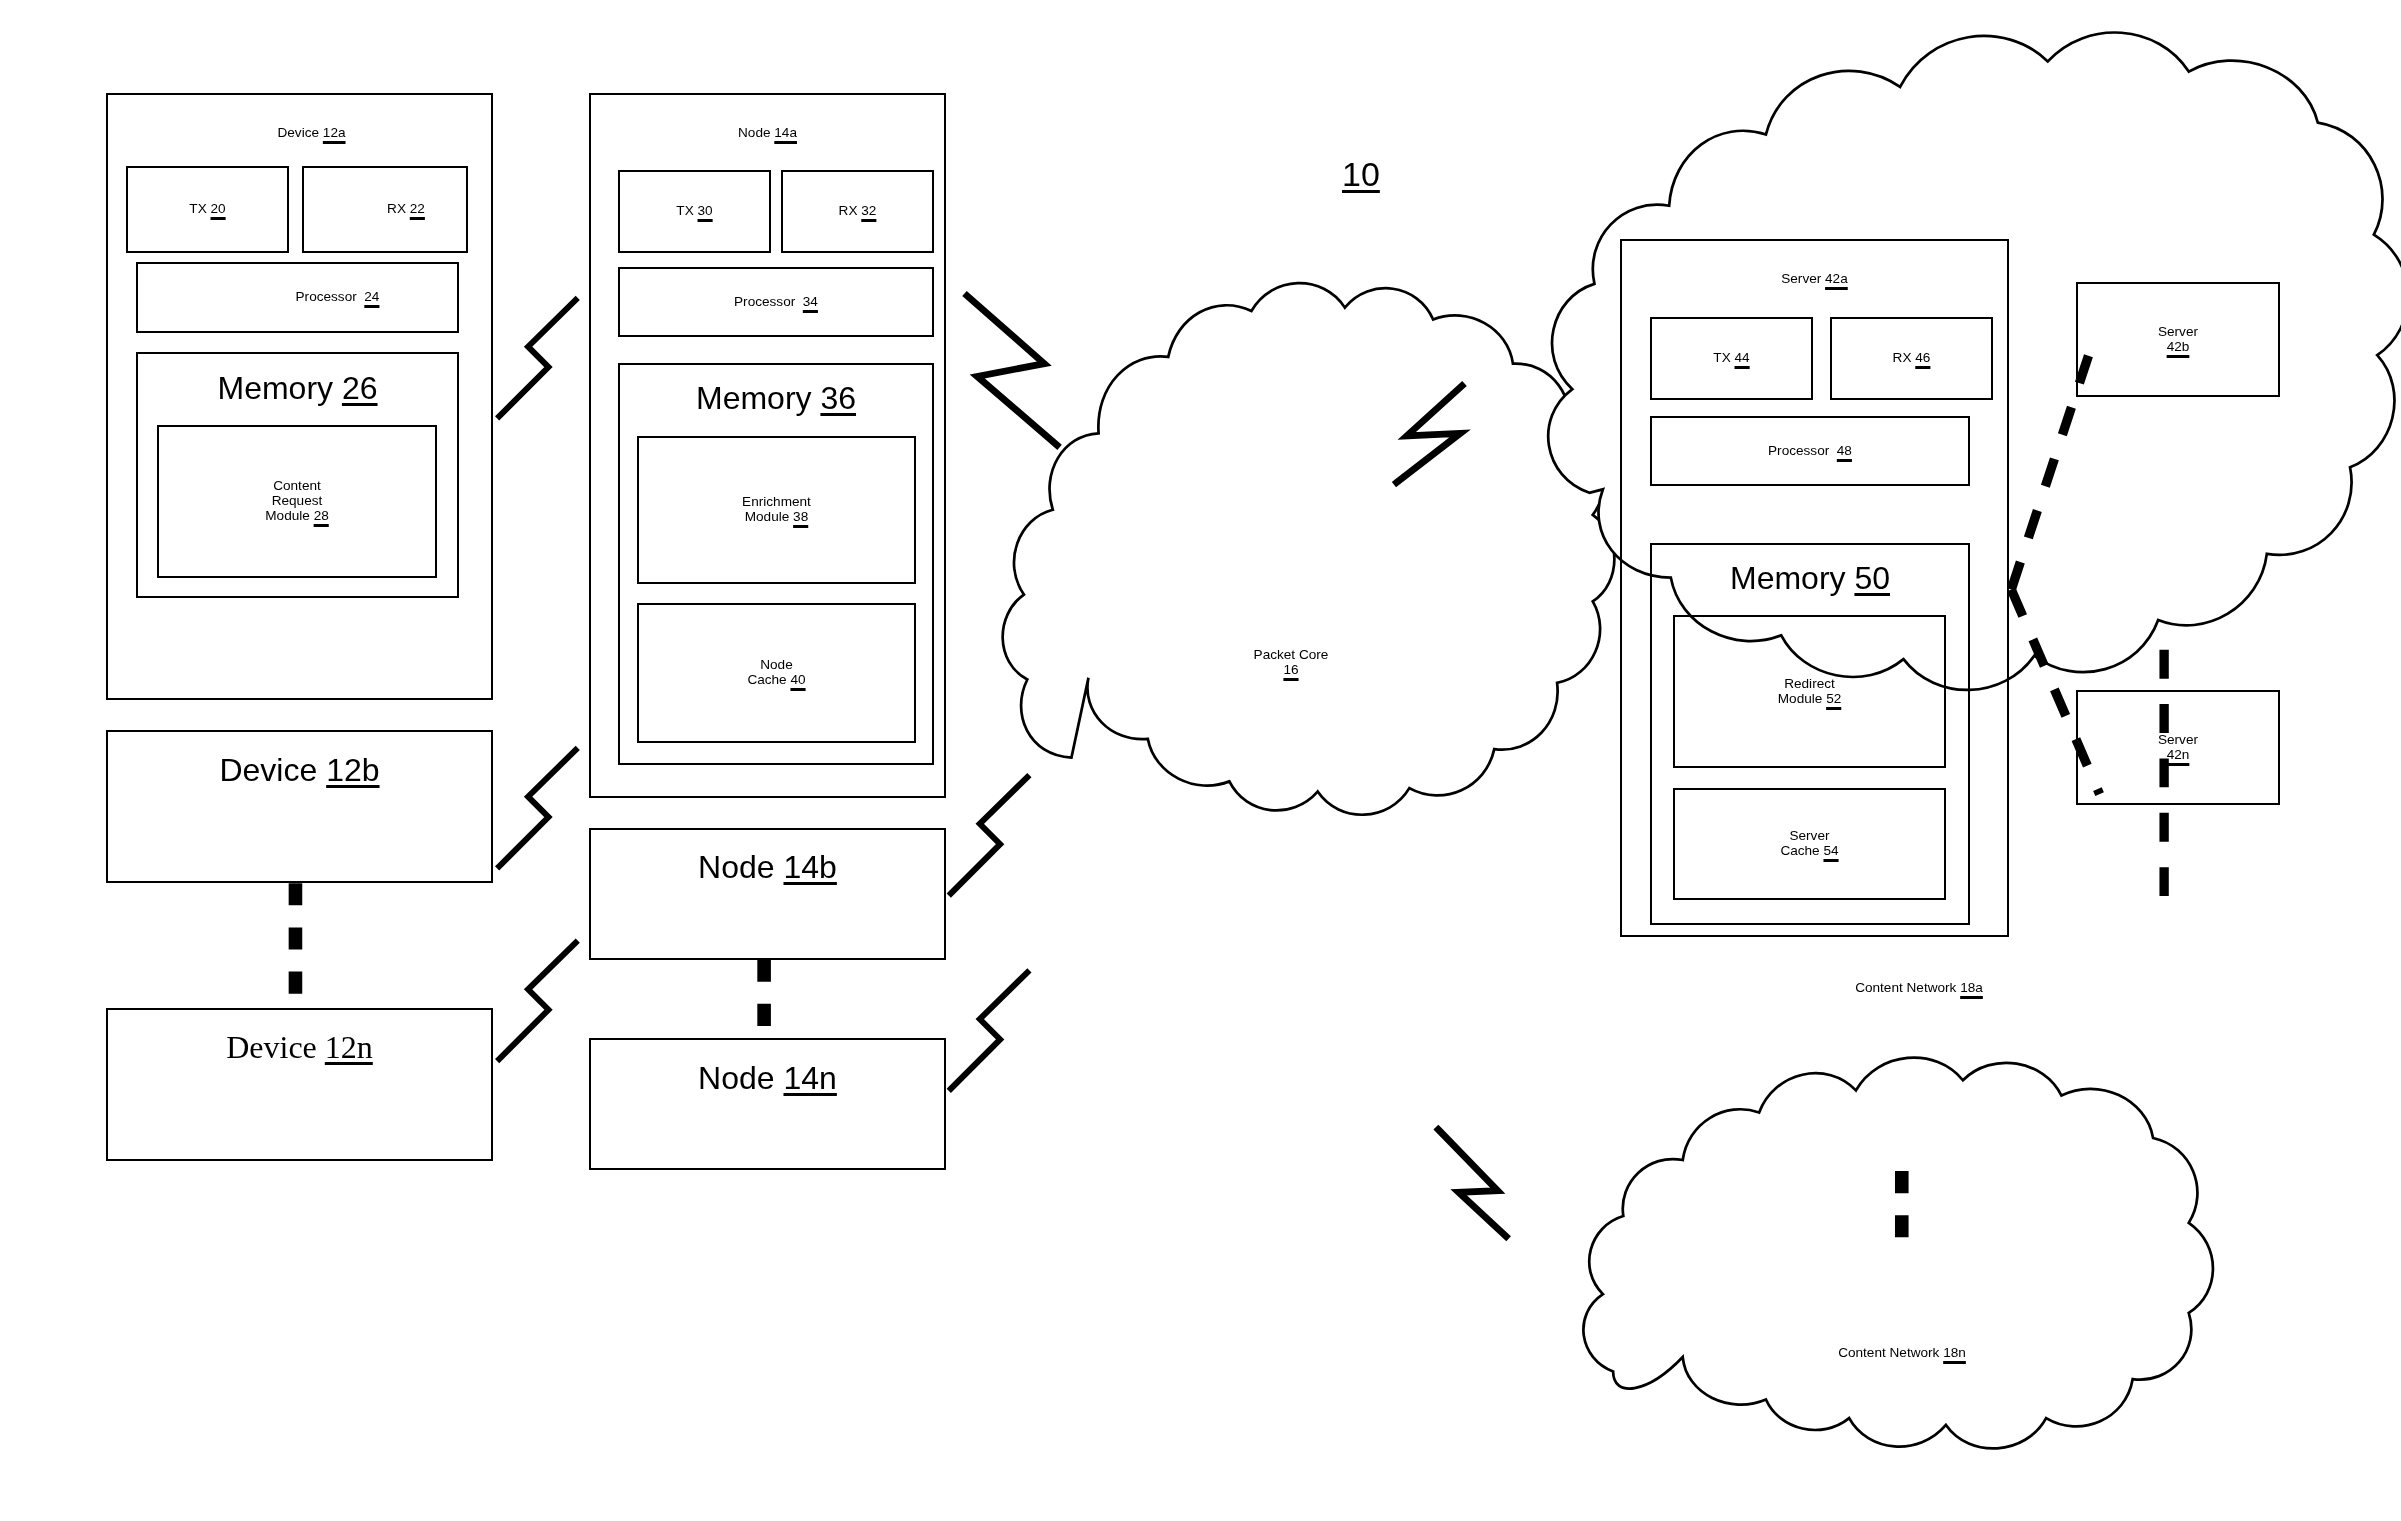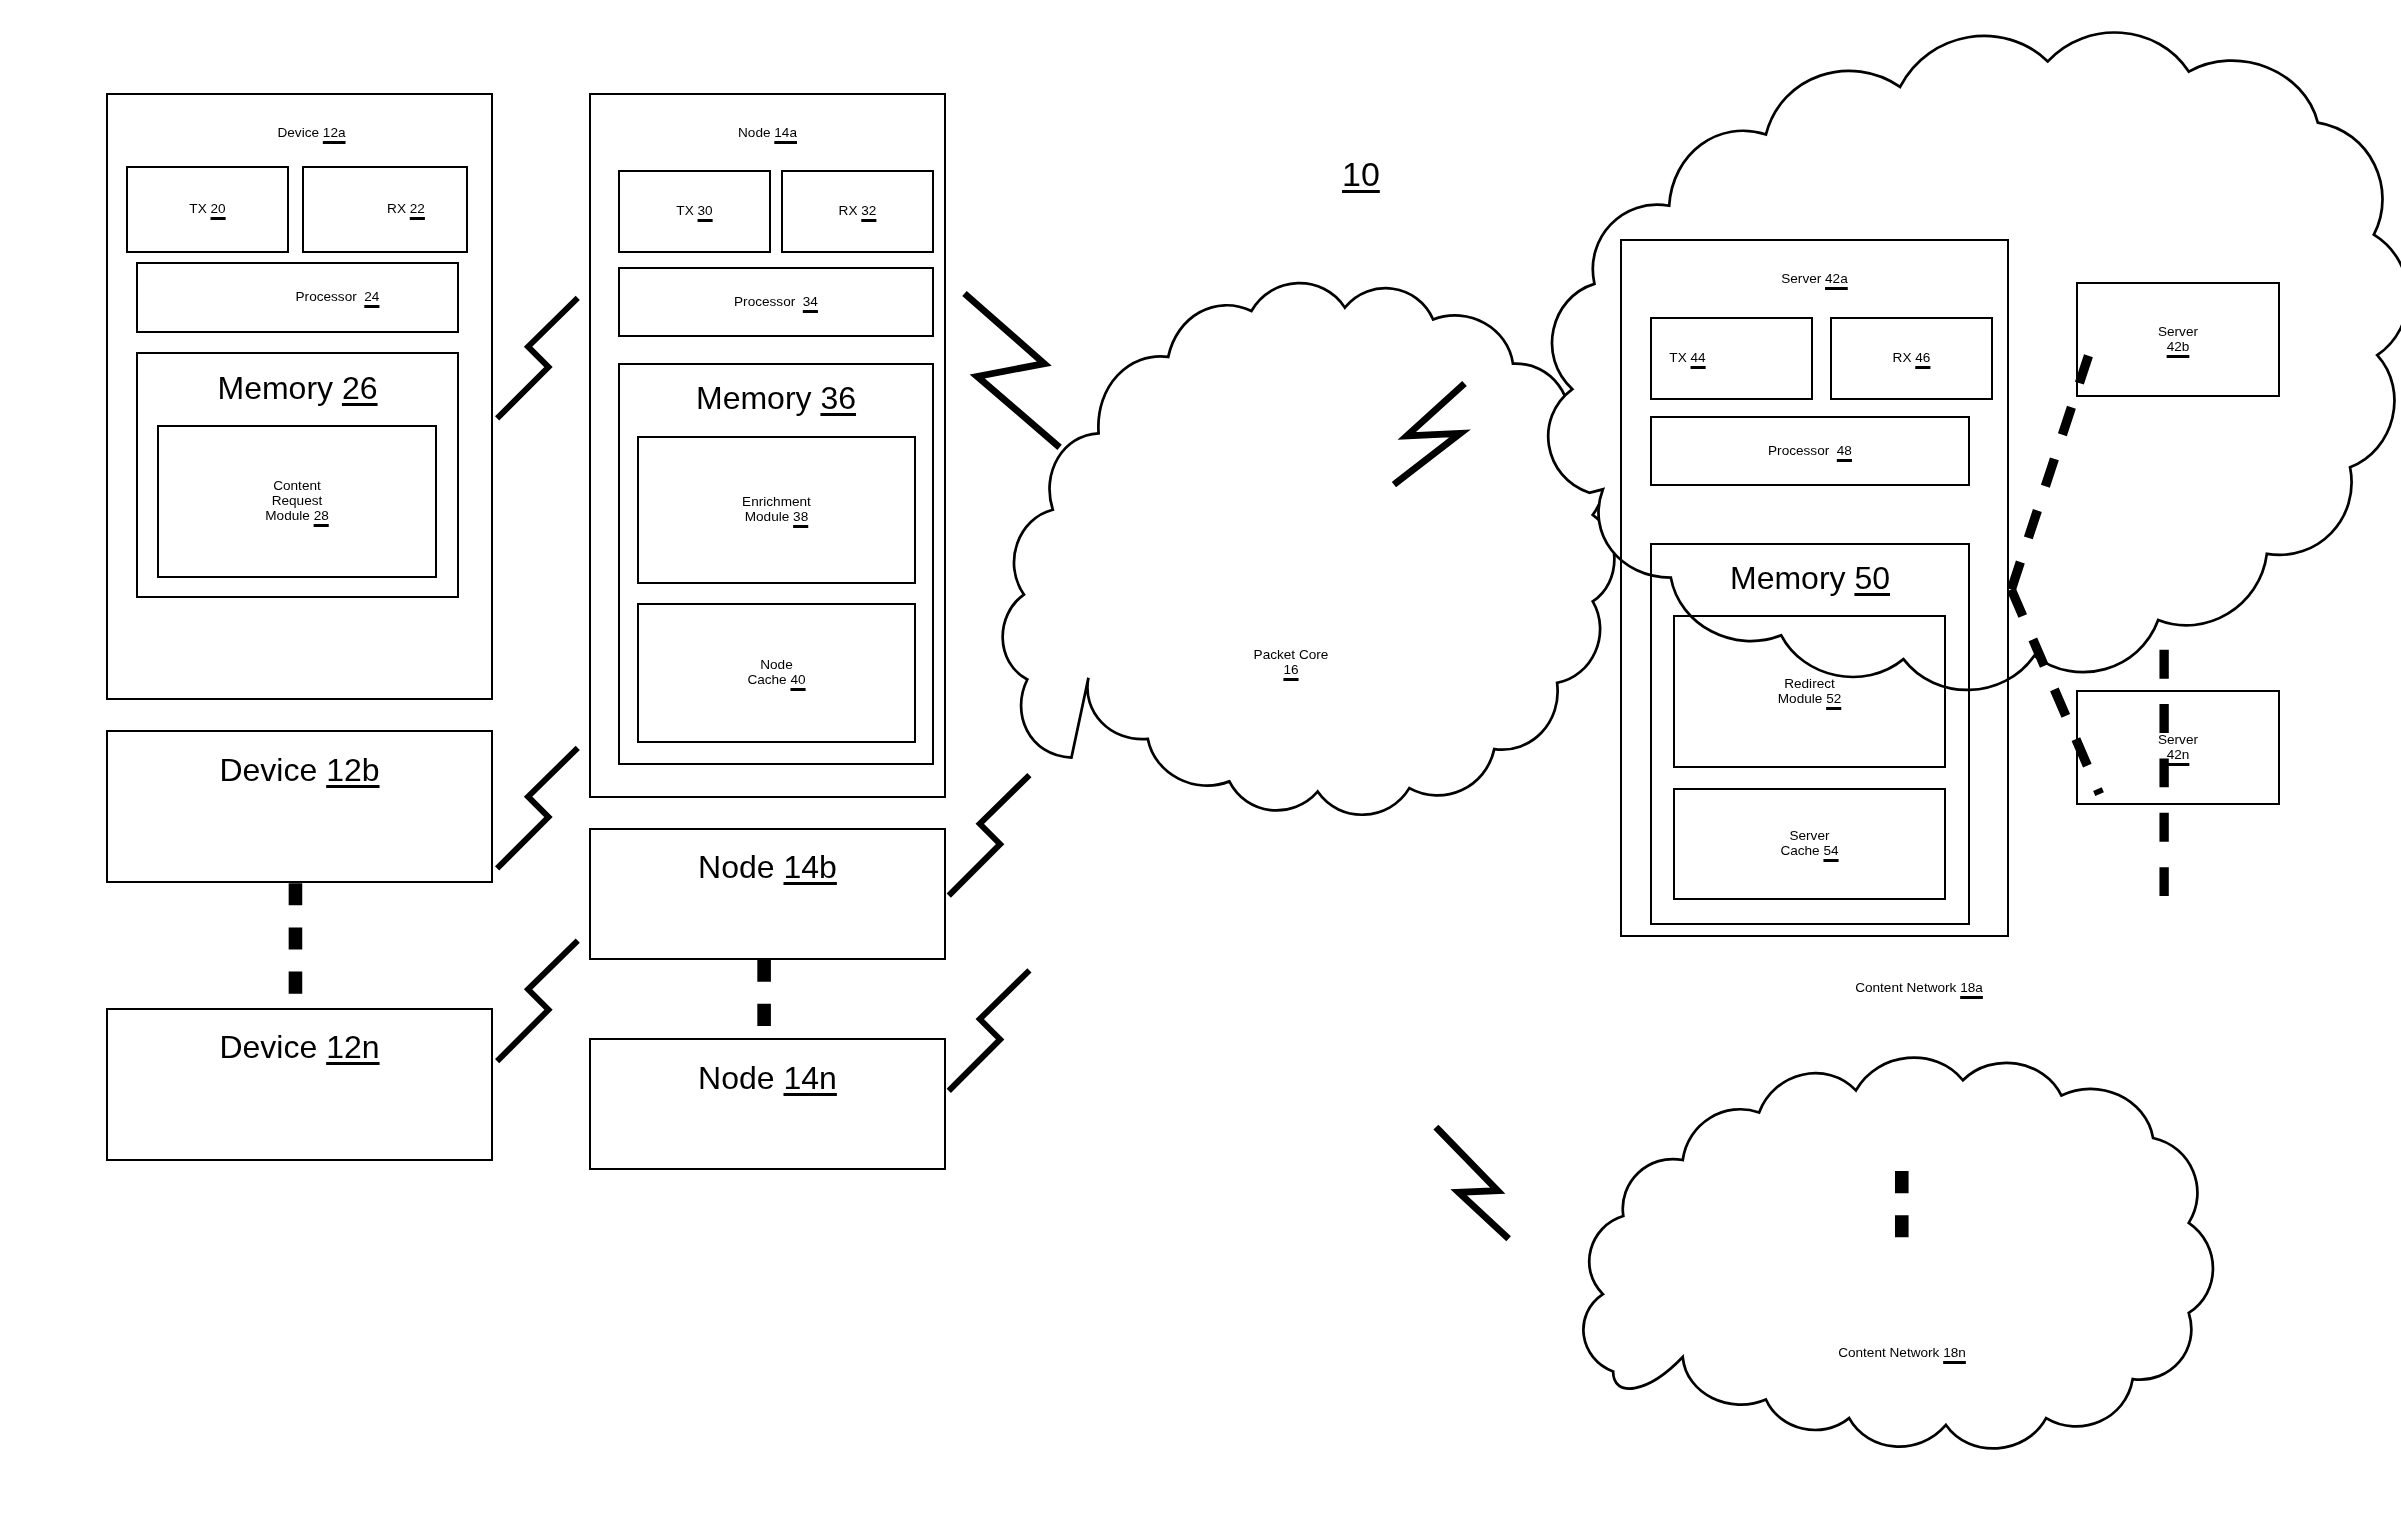--- a/index.html
+++ b/index.html
@@ -216,21 +216,21 @@
     </span>
   </div>
 
   <div class="box" style="left:106px; top:730px; width:387px; height:153px;"></div>
   <div class="top-label" style="left:106px; top:752px; width:387px;">
     <span>Device</span>
     <span class="u">12b</span>
   </div>
 
   <div class="box" style="left:106px; top:1008px; width:387px; height:153px;"></div>
-  <div class="top-label" style="left:106px; top:1029px; width:387px;">
+  <div class="top-label" style="left:106px; top:1029px; width:387px;font-family:Liberation Serif, serif;">
     <span>Device</span>
     <span class="u">12n</span>
   </div>
 
   <div class="box" style="left:589px; top:93px; width:357px; height:705px;"></div>
   <div class="ctr" style="left:589px; top:109px; width:357px; height:49px;">
     <span><span>Node</span>
     <span class="u">14a</span></span>
   </div>
 
@@ -295,21 +295,21 @@
     </span>
   </div>
 
   <div class="box" style="left:1620px; top:239px; width:389px; height:698px;"></div>
   <div class="ctr" style="left:1620px; top:255px; width:389px; height:48px;">
     <span><span>Server</span>
     <span class="u">42a</span></span>
   </div>
 
   <div class="box" style="left:1650px; top:317px; width:163px; height:83px;"></div>
-  <div class="ctr" style="left:1606px; top:317px; width:163px; height:83px;">
+  <div class="ctr" style="left:1650px; top:317px; width:163px; height:83px;">
     <span><span>TX</span>
     <span class="u">44</span></span>
   </div>
 
   <div class="box" style="left:1830px; top:317px; width:163px; height:83px;"></div>
   <div class="ctr" style="left:1830px; top:317px; width:163px; height:83px;">
     <span><span>RX</span>
     <span class="u">46</span></span>
   </div>
 

